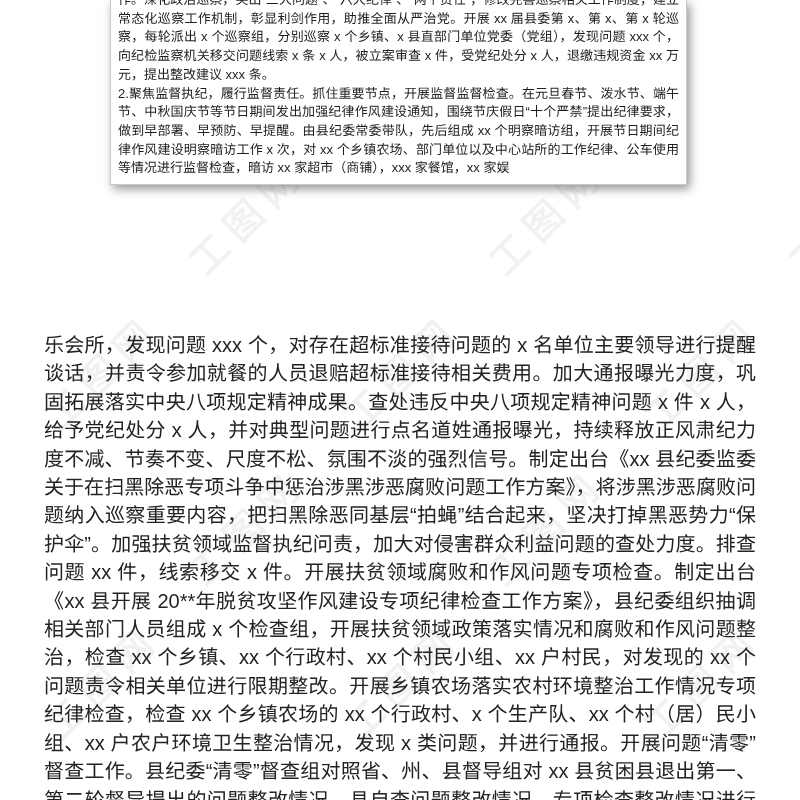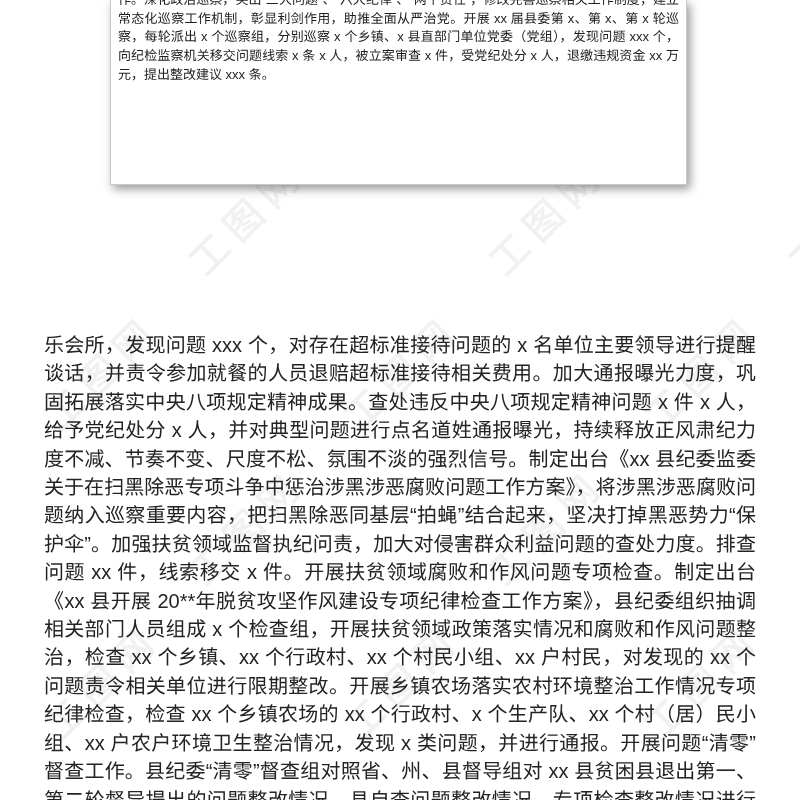--- a/index.html
+++ b/index.html
@@ -90,18 +90,19 @@
     <span class="wm" style="left:245px; top:525px;">工图网</span>
     <span class="wm" style="left:545px; top:525px;">工图网</span>
     <span class="wm" style="left:100px; top:680px;">工图网</span>
     <span class="wm" style="left:400px; top:680px;">工图网</span>
     <span class="wm" style="left:700px; top:680px;">工图网</span>
   </div>
 
   <div class="preview-card">
     <div class="card-inner">
       <p>作。深化政治巡察，突出“三大问题”、“六大纪律”、“两个责任”，修改完善巡察相关工作制度，建立常态化巡察工作机制，彰显利剑作用，助推全面从严治党。开展 xx 届县委第 x、第 x、第 x 轮巡察，每轮派出 x 个巡察组，分别巡察 x 个乡镇、x 县直部门单位党委（党组），发现问题 xxx 个，向纪检监察机关移交问题线索 x 条 x 人，被立案审查 x 件，受党纪处分 x 人，退缴违规资金 xx 万元，提出整改建议 xxx 条。</p>
+      <p>2.聚焦监督执纪，履行监督责任。抓住重要节点，开展监督监督检查。在元旦春节、泼水节、端午节、中秋国庆节等节日期间发出加强纪律作风建设通知，围绕节庆假日“十个严禁”提出纪律要求，做到早部署、早预防、早提醒。由县纪委常委带队，先后组成 xx 个明察暗访组，开展节日期间纪律作风建设明察暗访工作 x 次，对 xx 个乡镇农场、部门单位以及中心站所的工作纪律、公车使用等情况进行监督检查，暗访 xx 家超市（商铺），xxx 家餐馆，xx 家娱</p>
     </div>
   </div>
 
   <div class="content-text">乐会所，发现问题 xxx 个，对存在超标准接待问题的 x 名单位主要领导进行提醒谈话，并责令参加就餐的人员退赔超标准接待相关费用。加大通报曝光力度，巩固拓展落实中央八项规定精神成果。查处违反中央八项规定精神问题 x 件 x 人，给予党纪处分 x 人，并对典型问题进行点名道姓通报曝光，持续释放正风肃纪力度不减、节奏不变、尺度不松、氛围不淡的强烈信号。制定出台《xx 县纪委监委关于在扫黑除恶专项斗争中惩治涉黑涉恶腐败问题工作方案》，将涉黑涉恶腐败问题纳入巡察重要内容，把扫黑除恶同基层“拍蝇”结合起来，坚决打掉黑恶势力“保护伞”。加强扶贫领域监督执纪问责，加大对侵害群众利益问题的查处力度。排查问题 xx 件，线索移交 x 件。开展扶贫领域腐败和作风问题专项检查。制定出台《xx 县开展 20**年脱贫攻坚作风建设专项纪律检查工作方案》，县纪委组织抽调相关部门人员组成 x 个检查组，开展扶贫领域政策落实情况和腐败和作风问题整治，检查 xx 个乡镇、xx 个行政村、xx 个村民小组、xx 户村民，对发现的 xx 个问题责令相关单位进行限期整改。开展乡镇农场落实农村环境整治工作情况专项纪律检查，检查 xx 个乡镇农场的 xx 个行政村、x 个生产队、xx 个村（居）民小组、xx 户农户环境卫生整治情况，发现 x 类问题，并进行通报。开展问题“清零”督查工作。县纪委“清零”督查组对照省、州、县督导组对 xx 县贫困县退出第一、第二轮督导提出的问题整改情况、县自查问题整改情况、专项检查整改情况进行督查，共督查走访 xxx 余户问题户第一、二轮督导存在问题整改情况，并督查走访县自查问题户。开展电话督查工作。县纪委对 xx 个乡镇、xx 个县属部门单位、xx 个州级单位、xx 个省州驻</div>
 
 </div>
 
 </body></html>

